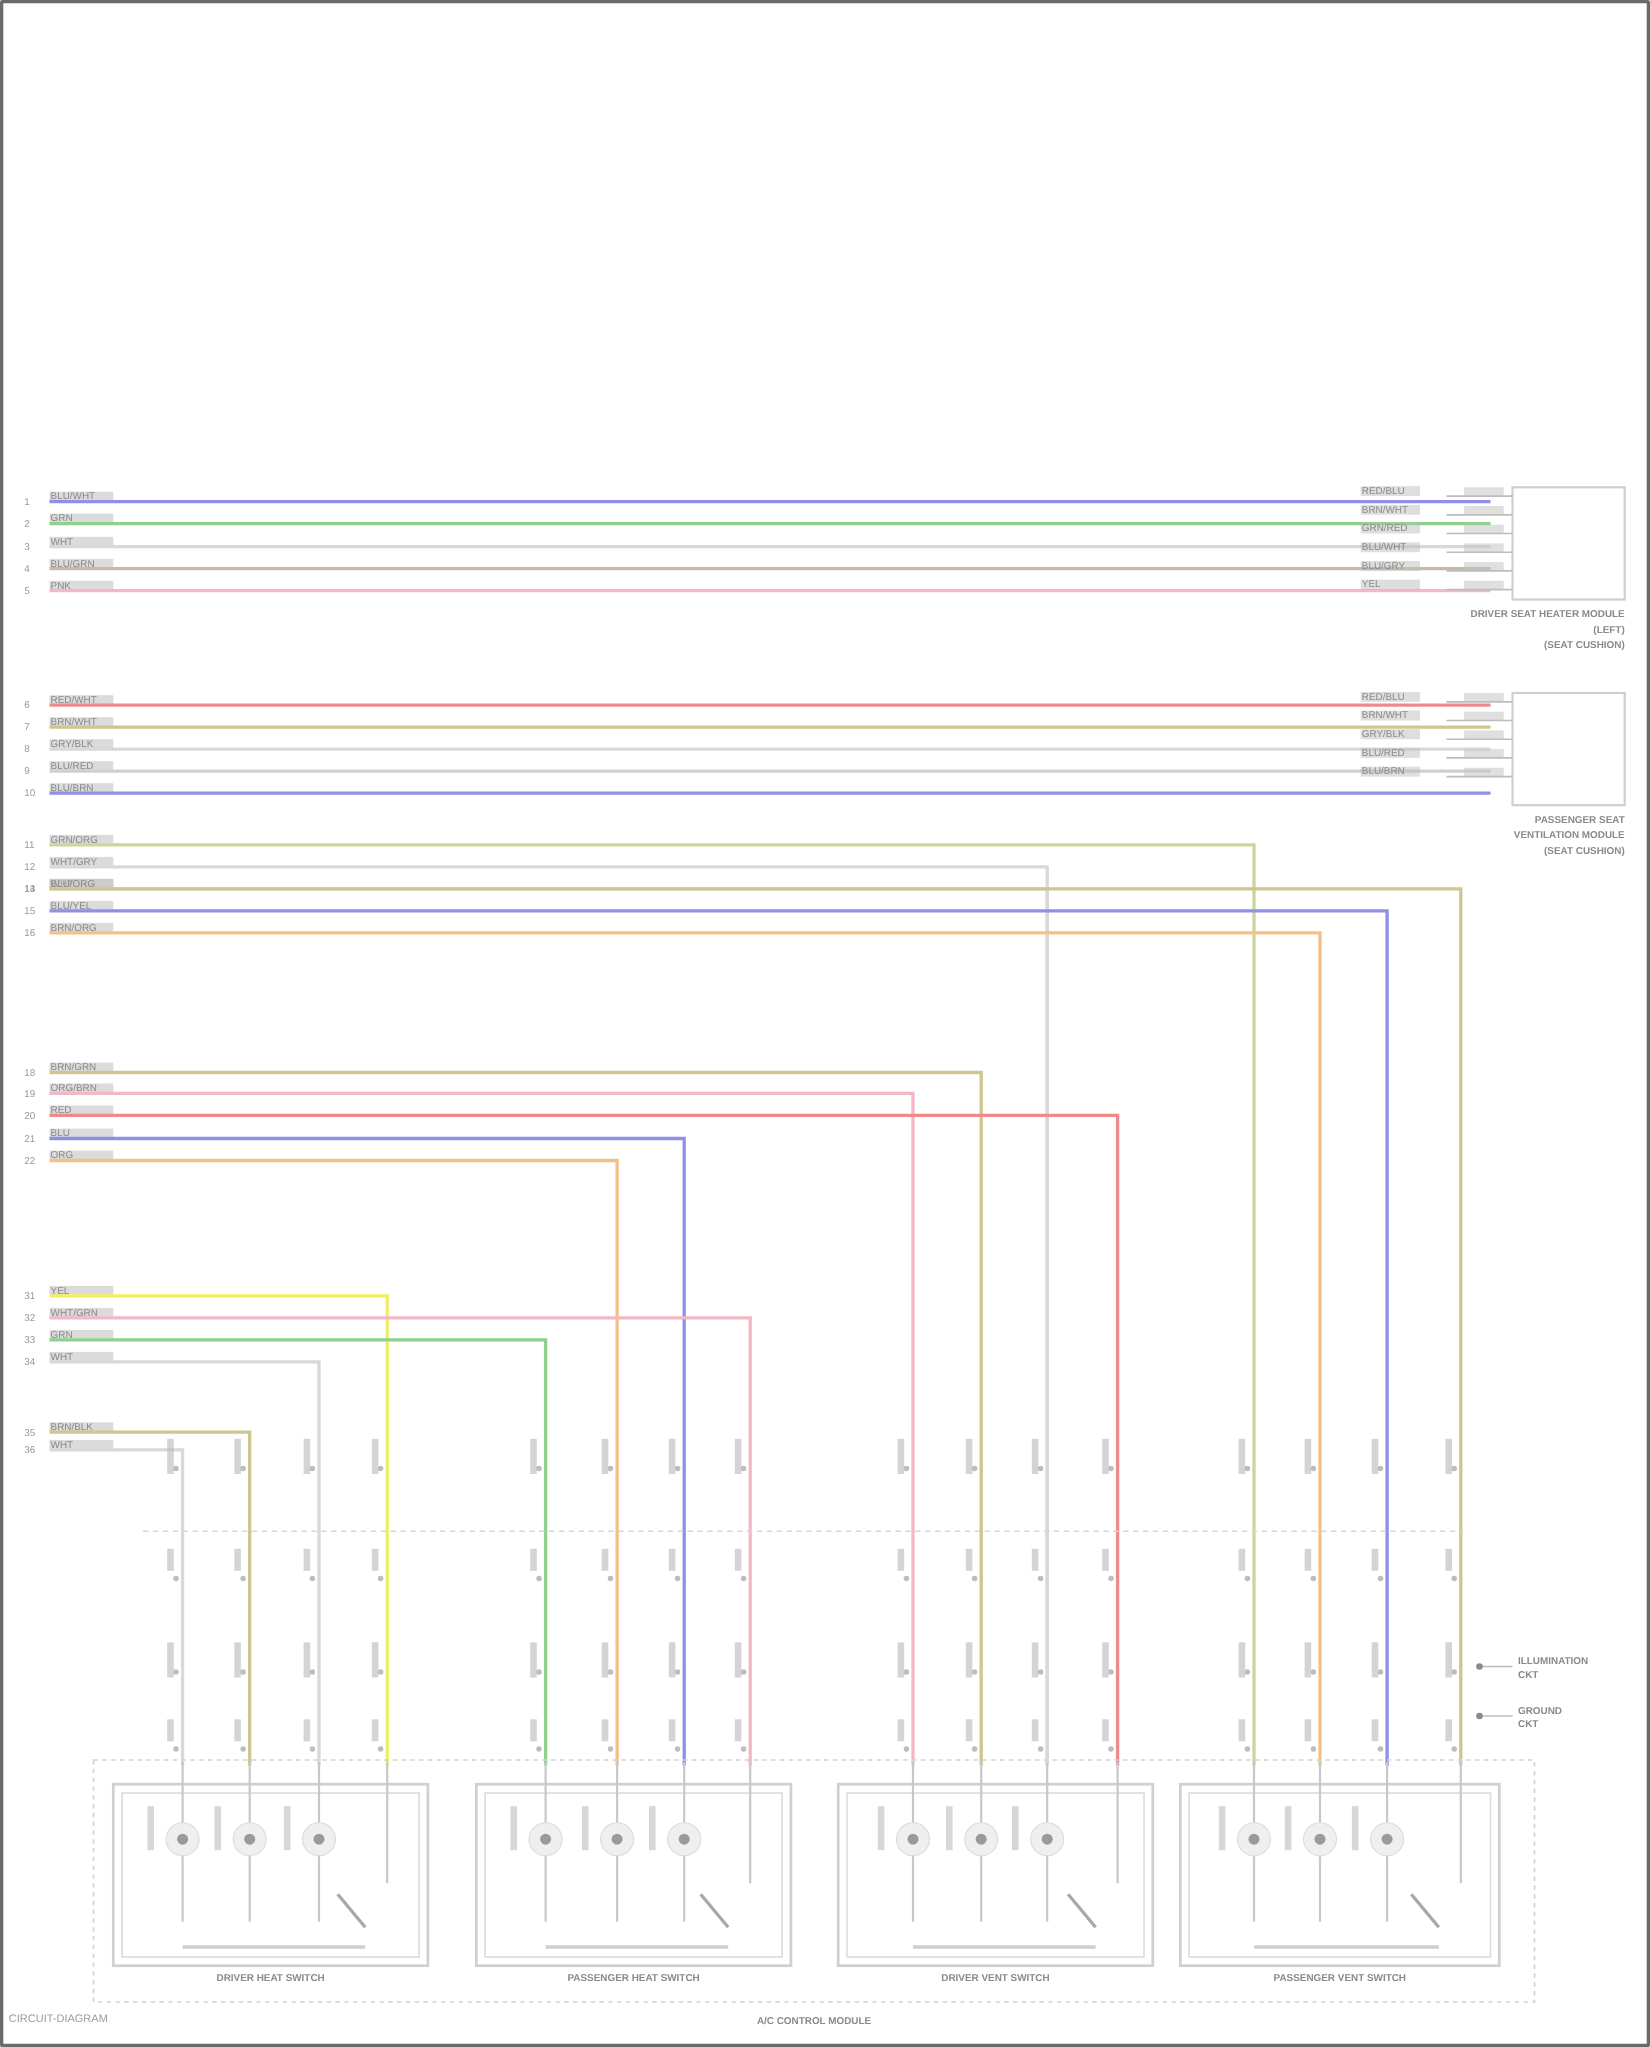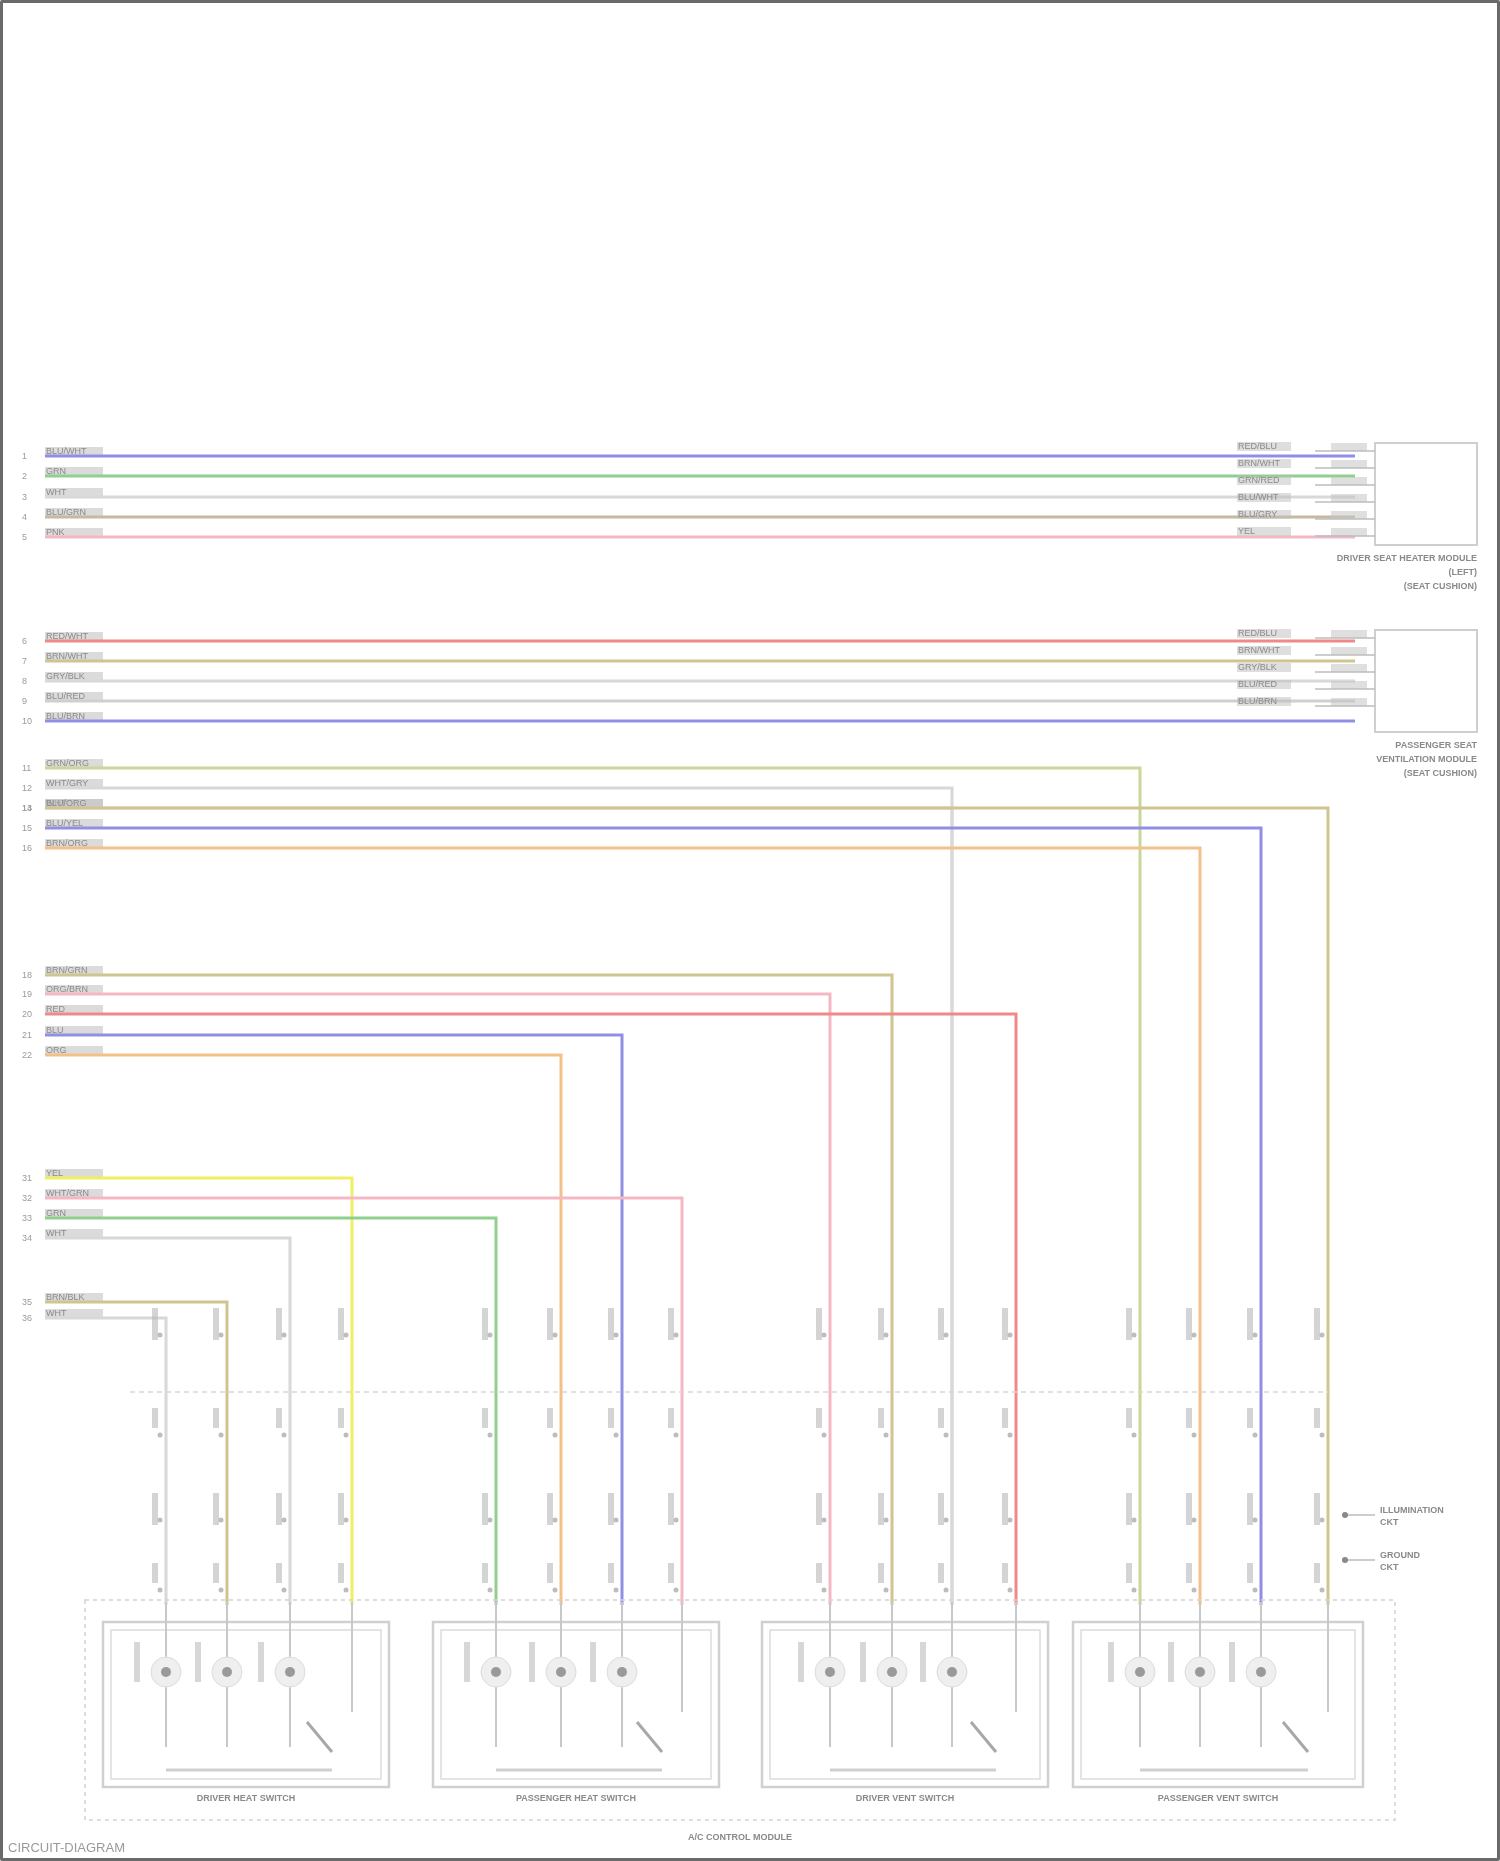--- a/index.html
+++ b/index.html
@@ -2,21 +2,21 @@
 <html><head>
 <meta charset="utf-8">
 <style>
   html,body{margin:0;padding:0;background:#ffffff;}
   body{width:1500px;height:1861px;position:relative;overflow:hidden;font-family:"Liberation Sans",sans-serif;}
   .frame{position:absolute;left:0;top:0;width:1494px;height:1855px;border:3px solid #6a6a6a;border-radius:2px;background:#fff;}
   svg{position:absolute;left:0;top:0;}
   .lbl{font-family:"Liberation Sans",sans-serif;font-size:9px;fill:#8a8a8a;}
   .pin{font-family:"Liberation Sans",sans-serif;font-size:9px;fill:#9a9a9a;}
   .cap{font-family:"Liberation Sans",sans-serif;font-size:9px;fill:#8a8a8a;font-weight:bold;}
-  .footer{position:absolute;left:8px;bottom:6px;font-size:13px;color:#9a9a9a;}
+  .footer{position:absolute;left:8px;bottom:20px;font-size:10px;color:#9a9a9a;}
 </style>
 </head>
 <body>
 
 <div class="frame"></div>
 <svg id="wiring" width="1500" height="1861" viewBox="0 0 1500 1861">
     <g>
       <text x="22" y="459" class="pin">1</text>
       <rect x="45" y="447" width="58" height="8" fill="#bdbdbd" opacity="0.55"></rect>
       <text x="46" y="454" class="lbl">BLU/WHT</text>

